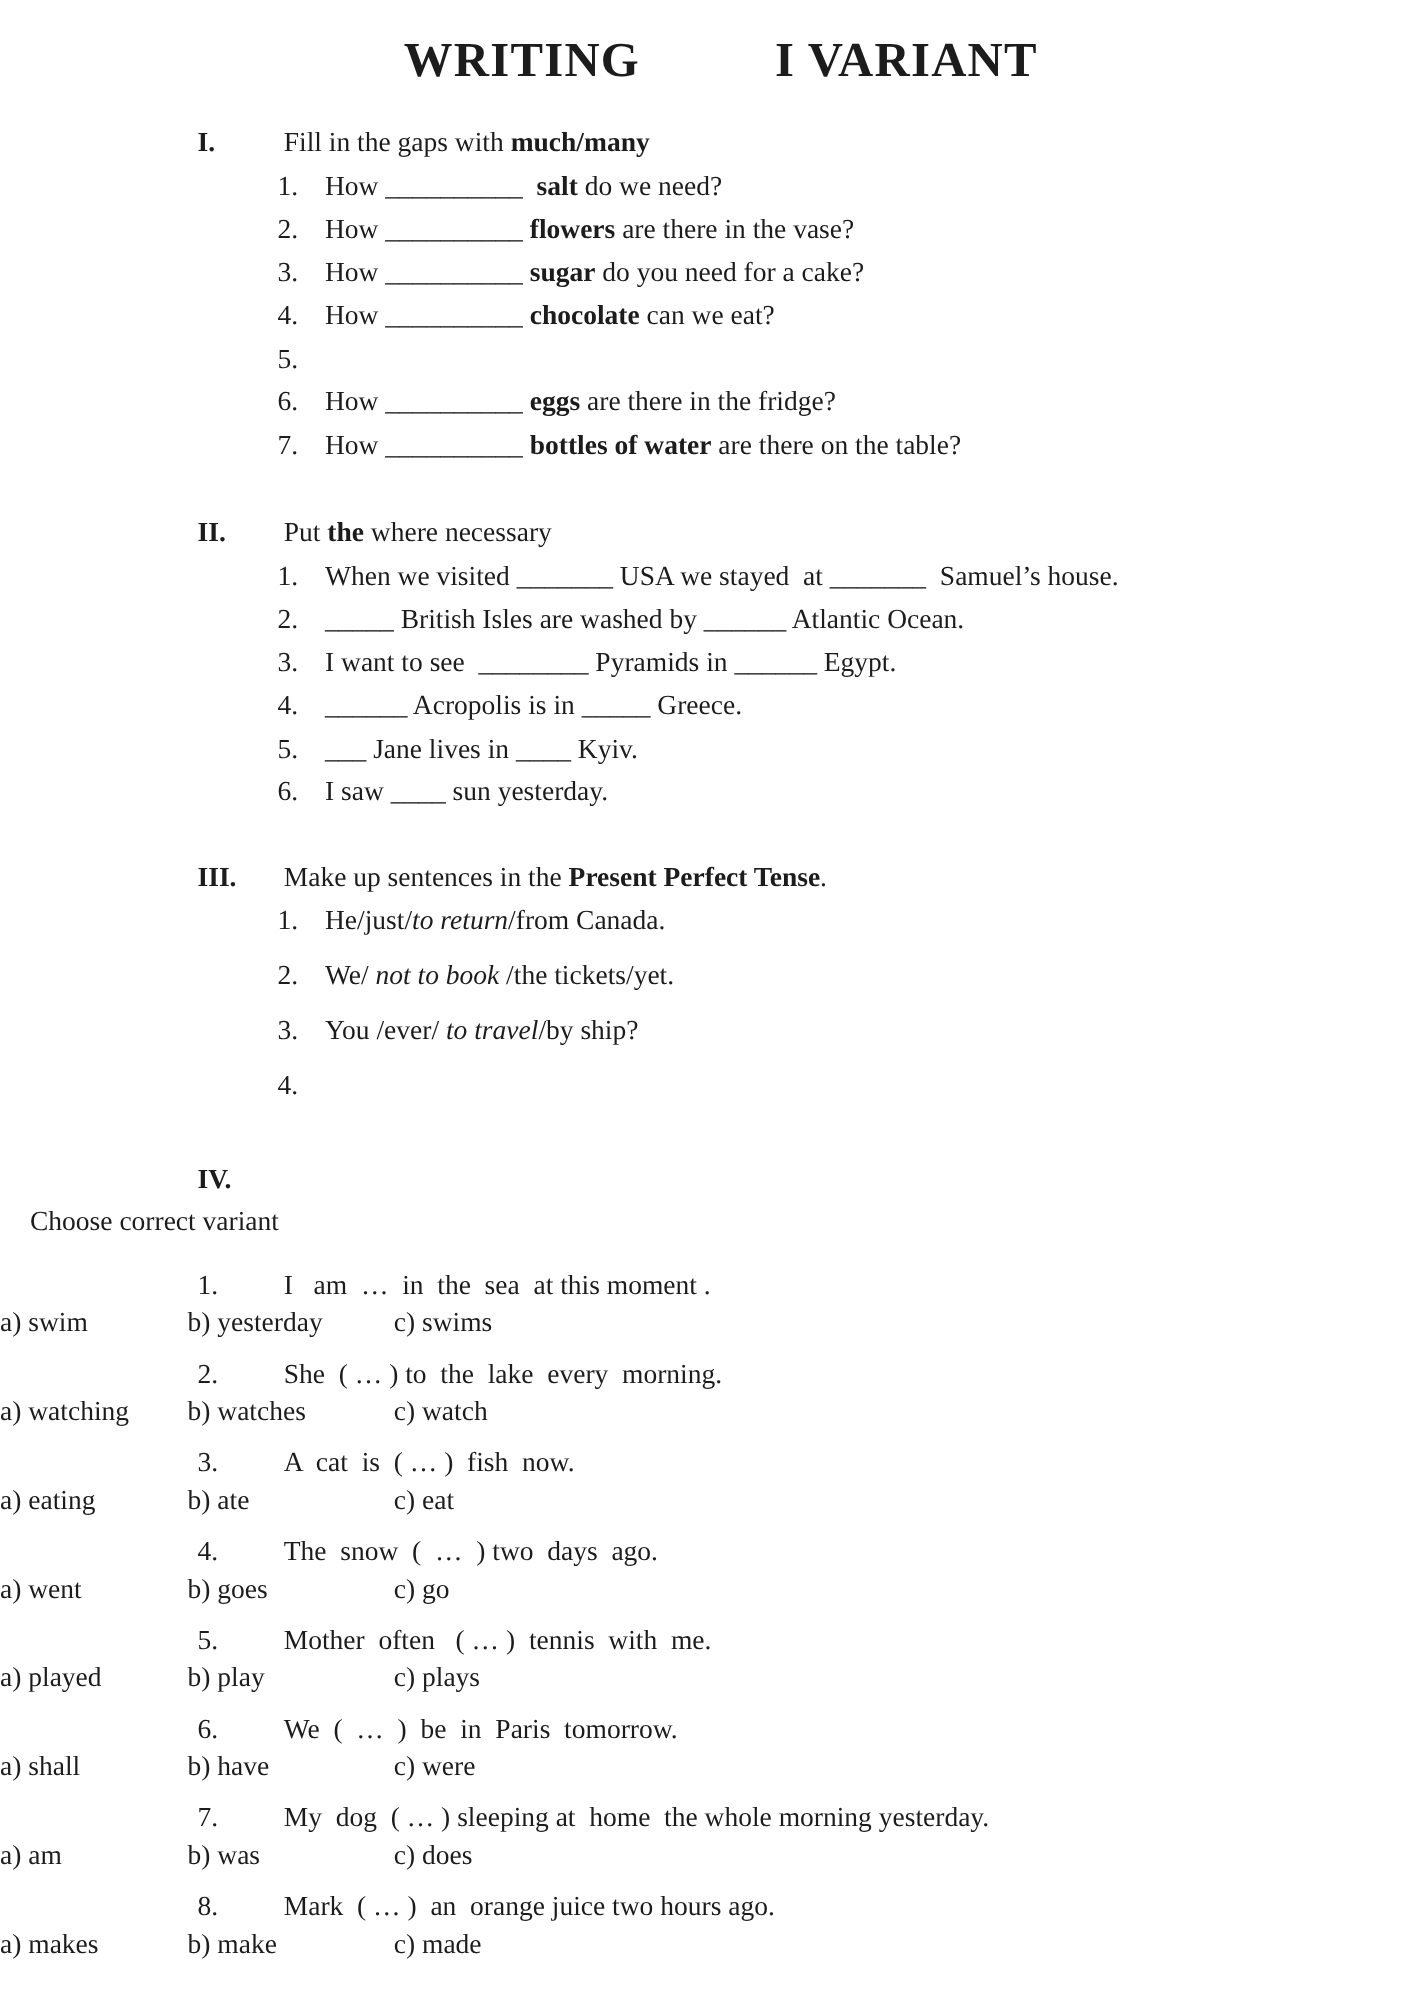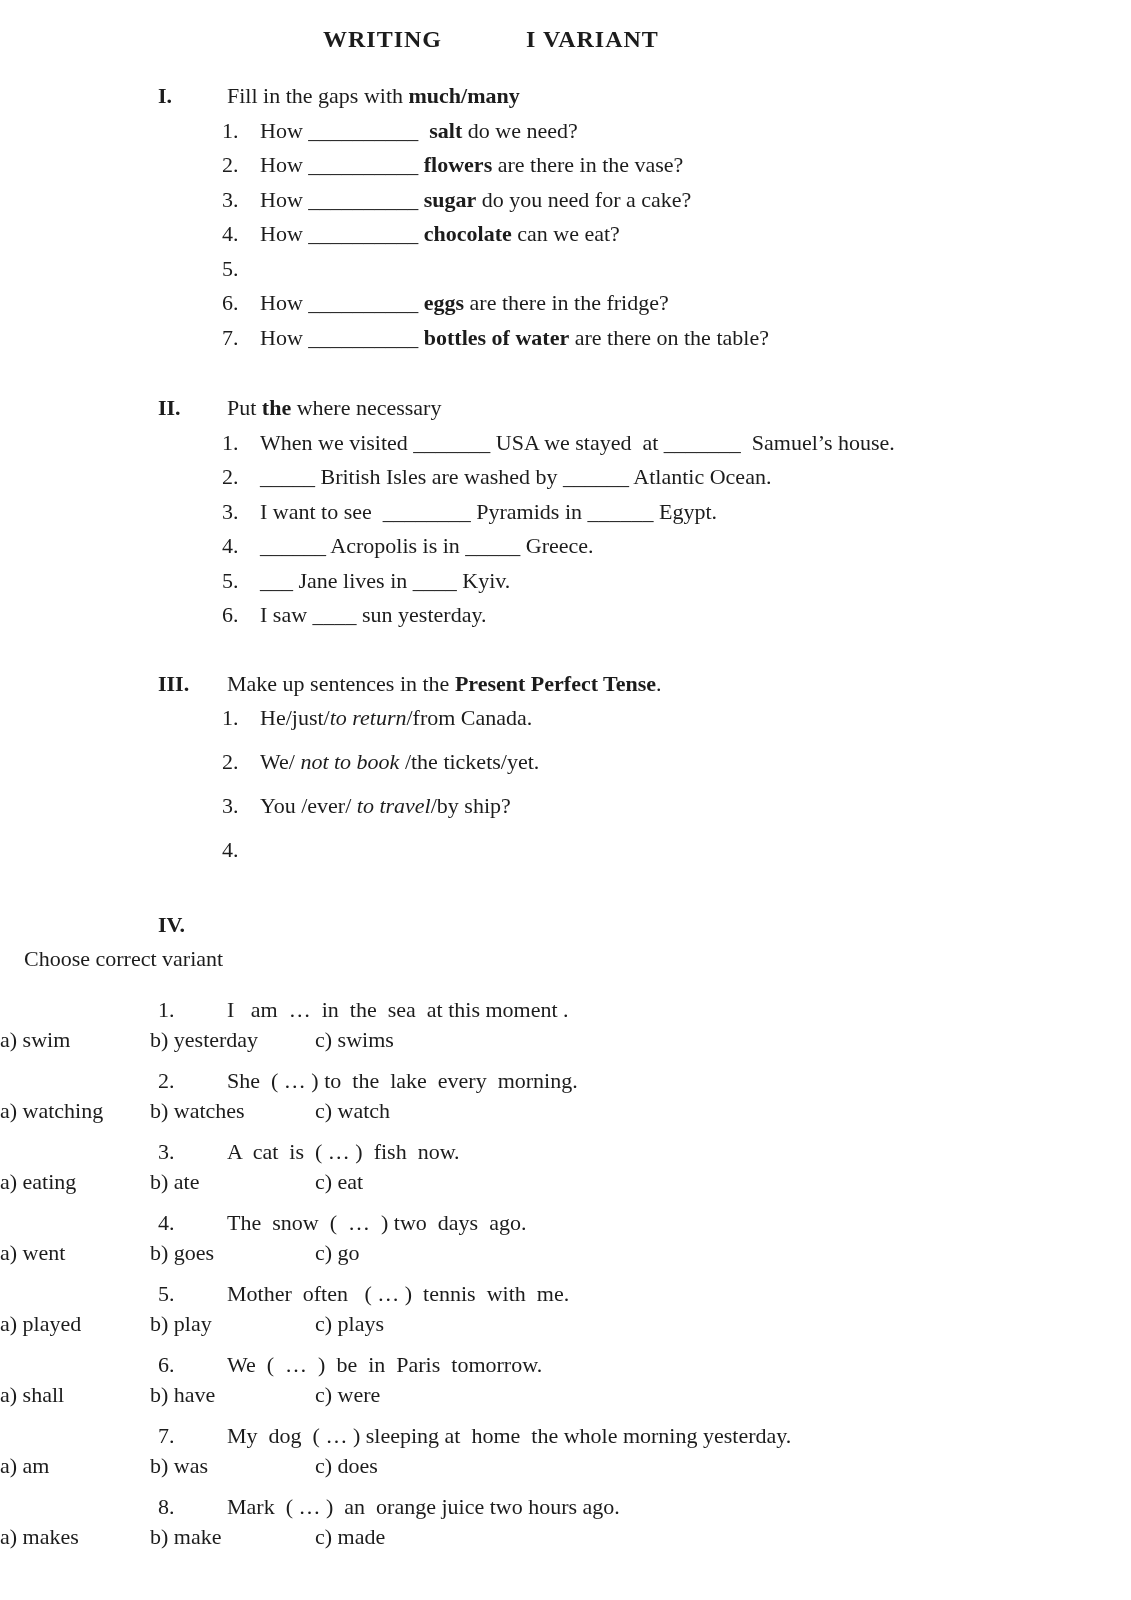--- a/index.html
+++ b/index.html
@@ -20,26 +20,26 @@
     overflow: hidden;
   }
   .title-row {
     display: flex;
     align-items: baseline;
     margin-left: 323px;
     margin-bottom: 26px;
   }
   .title-row h1 {
     margin: 0;
-    font-size: 24px;
+    font-size: 39px;
     font-weight: bold;
     letter-spacing: 1px;
     white-space: pre;
   }
-  h1.variant { margin-left: 84px; }
+  h1.variant { margin-left: 108px; }
 
   .sec-header {
     display: flex;
     line-height: 34.5px;
   }
   .sec-header .numeral {
     margin-left: 158px;
     width: 45px;
     font-weight: bold;
     flex: none;

